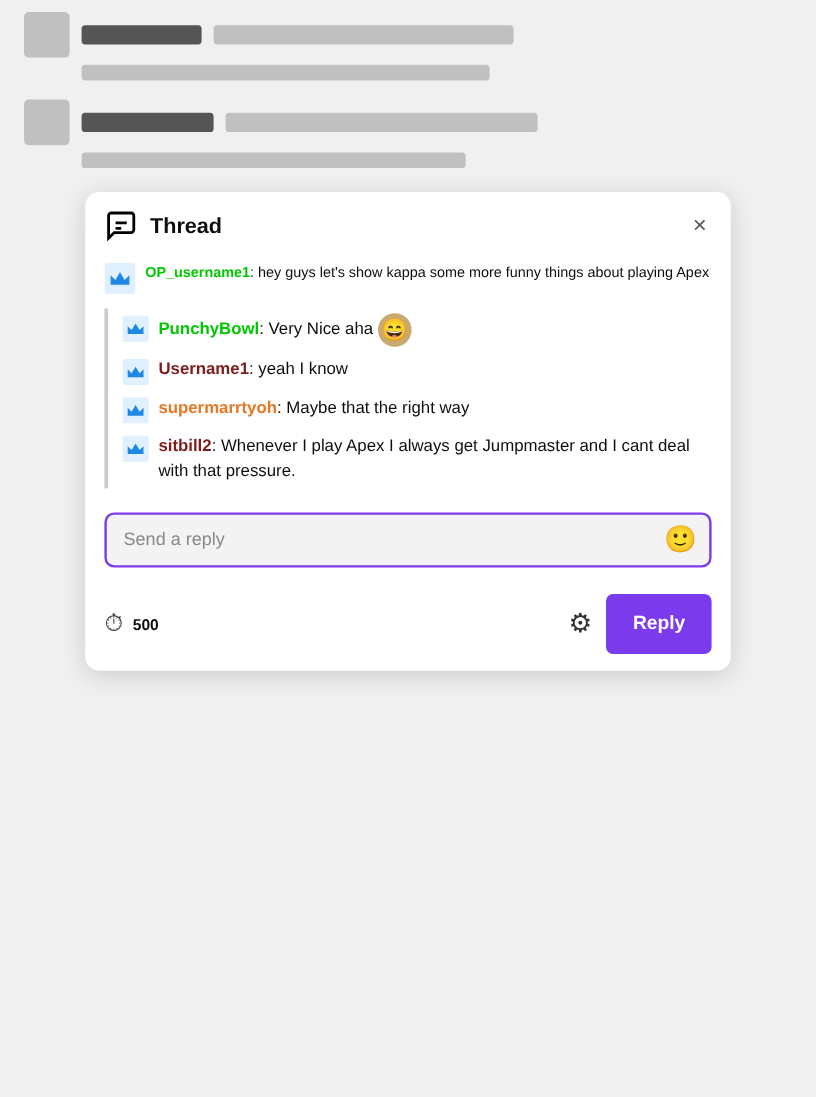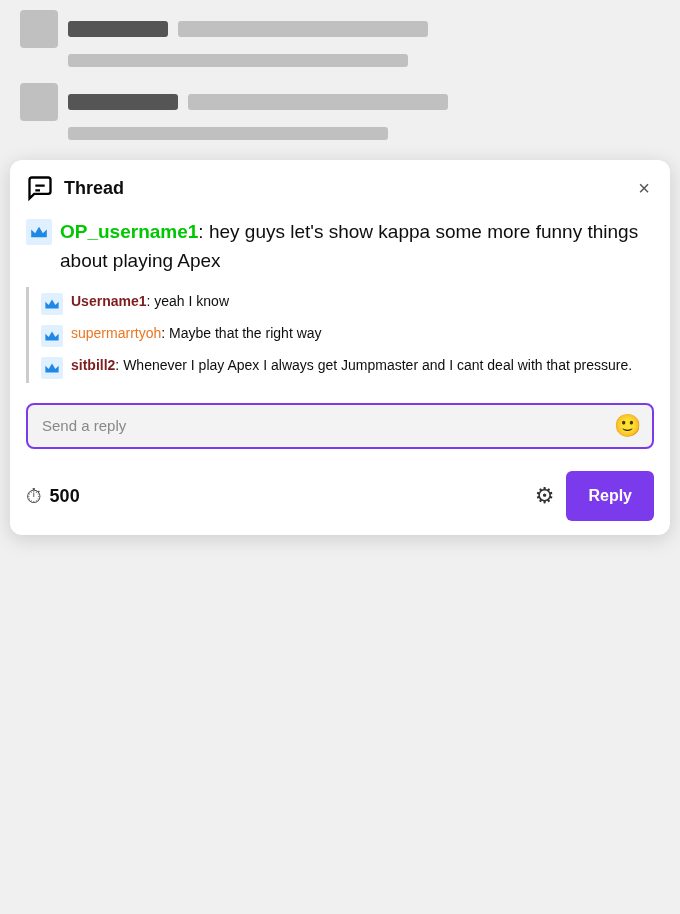--- a/index.html
+++ b/index.html
@@ -44,21 +44,21 @@
     }
     .feed-text-bar {
       height: 13px;
       background: #c0c0c0;
       border-radius: 3px;
       margin-left: 48px;
     }
 
     
     .thread-panel {
-      width: 660px;
+      width: 538px;
       background: #fff;
       border-radius: 12px;
       box-shadow: 0 4px 20px rgba(0,0,0,0.15);
       overflow: hidden;
       margin-top: 4px;
     }
 
     
     .thread-header {
       display: flex;
@@ -88,42 +88,42 @@
       cursor: pointer;
       font-size: 20px;
       color: #555;
       line-height: 1;
       padding: 4px;
     }
 
     
     .op-message {
       padding: 4px 16px 12px 16px;
-      font-size: 19px;
+      font-size: 12px;
       color: #0e0e0e;
       line-height: 1.5;
       display: flex;
       align-items: flex-start;
       gap: 8px;
       flex-wrap: wrap;
     }
     .op-message-text {
       flex: 1;
       min-width: 0;
     }
     .twitch-crown-icon {
       width: 26px;
       height: 26px;
       flex-shrink: 0;
       margin-top: 1px;
     }
     .username-op { color: #00c800; font-weight: 700; }
     .username-punchy { color: #00c800; font-weight: 700; }
     .username-1 { color: #7f1d1d; font-weight: 700; }
-    .username-super { color: #e87722; font-weight: 400; }
+    .username-super { color: #e87722; font-weight: 700; }
     .username-sit { color: #7f1d1d; font-weight: 700; }
 
     
     .replies-section {
       border-left: 3px solid #ccc;
       margin-left: 16px;
       padding-left: 12px;
       margin-right: 8px;
       max-height: 320px;
       overflow-y: auto;
@@ -199,21 +199,21 @@
     .points-section {
       display: flex;
       align-items: center;
       gap: 8px;
     }
     .clock-icon {
       font-size: 20px;
       color: #333;
     }
     .points-value {
-      font-size: 18px;
+      font-size: 13px;
       font-weight: 600;
       color: #0e0e0e;
     }
     .bottom-actions {
       display: flex;
       align-items: center;
       gap: 12px;
     }
     .gear-btn {
       background: none;
@@ -279,47 +279,56 @@
       <rect width="40" height="40" rx="4" fill="#e0f0ff"></rect>
       <path d="M8 28 L8 16 L14 22 L20 12 L26 22 L32 16 L32 28 Z" fill="#1e88e5"></path>
     </svg>
     <span class="op-message-text">
       <span class="username-op">OP_username1</span><span>: hey guys let's show kappa some more funny things about playing Apex</span>
     </span>
   </div>
 
   <div class="replies-section scrollbar-thin">
 
-
     <div class="reply-item">
       <svg class="twitch-crown-icon" style="width:22px;height:22px;flex-shrink:0;margin-top:2px;" viewBox="0 0 40 40" fill="none">
         <rect width="40" height="40" rx="4" fill="#e0f0ff"></rect>
         <path d="M8 28 L8 16 L14 22 L20 12 L26 22 L32 16 L32 28 Z" fill="#1e88e5"></path>
       </svg>
       <span class="reply-text">
-        <span class="username-1">Username1</span><span>: yeah I know</span>
+        <span class="username-punchy">PunchyBowl</span><span>: Very Nice aha </span><span class="kappa-face">😄</span>
       </span>
     </div>
 
     <div class="reply-item">
       <svg class="twitch-crown-icon" style="width:22px;height:22px;flex-shrink:0;margin-top:2px;" viewBox="0 0 40 40" fill="none">
         <rect width="40" height="40" rx="4" fill="#e0f0ff"></rect>
         <path d="M8 28 L8 16 L14 22 L20 12 L26 22 L32 16 L32 28 Z" fill="#1e88e5"></path>
       </svg>
       <span class="reply-text">
-        <span class="username-super">supermarrtyoh</span><span>: Maybe that the right way</span>
+        <span class="username-1">Username1</span><span>: yeah I know</span>
       </span>
     </div>
 
     <div class="reply-item">
       <svg class="twitch-crown-icon" style="width:22px;height:22px;flex-shrink:0;margin-top:2px;" viewBox="0 0 40 40" fill="none">
         <rect width="40" height="40" rx="4" fill="#e0f0ff"></rect>
         <path d="M8 28 L8 16 L14 22 L20 12 L26 22 L32 16 L32 28 Z" fill="#1e88e5"></path>
       </svg>
       <span class="reply-text">
+        <span class="username-super">supermarrtyoh</span><span>: Maybe that the right way</span>
+      </span>
+    </div>
+
+    <div class="reply-item">
+      <svg class="twitch-crown-icon" style="width:22px;height:22px;flex-shrink:0;margin-top:2px;" viewBox="0 0 40 40" fill="none">
+        <rect width="40" height="40" rx="4" fill="#e0f0ff"></rect>
+        <path d="M8 28 L8 16 L14 22 L20 12 L26 22 L32 16 L32 28 Z" fill="#1e88e5"></path>
+      </svg>
+      <span class="reply-text">
         <span class="username-sit">sitbill2</span><span>: Whenever I play Apex I always get Jumpmaster and I cant deal with that pressure.</span>
       </span>
     </div>
 
   </div>
 
   <div class="reply-input-area">
     <div class="reply-input-box">
       <input type="text" placeholder="Send a reply" style="">
       <button class="emoji-btn">🙂</button>

